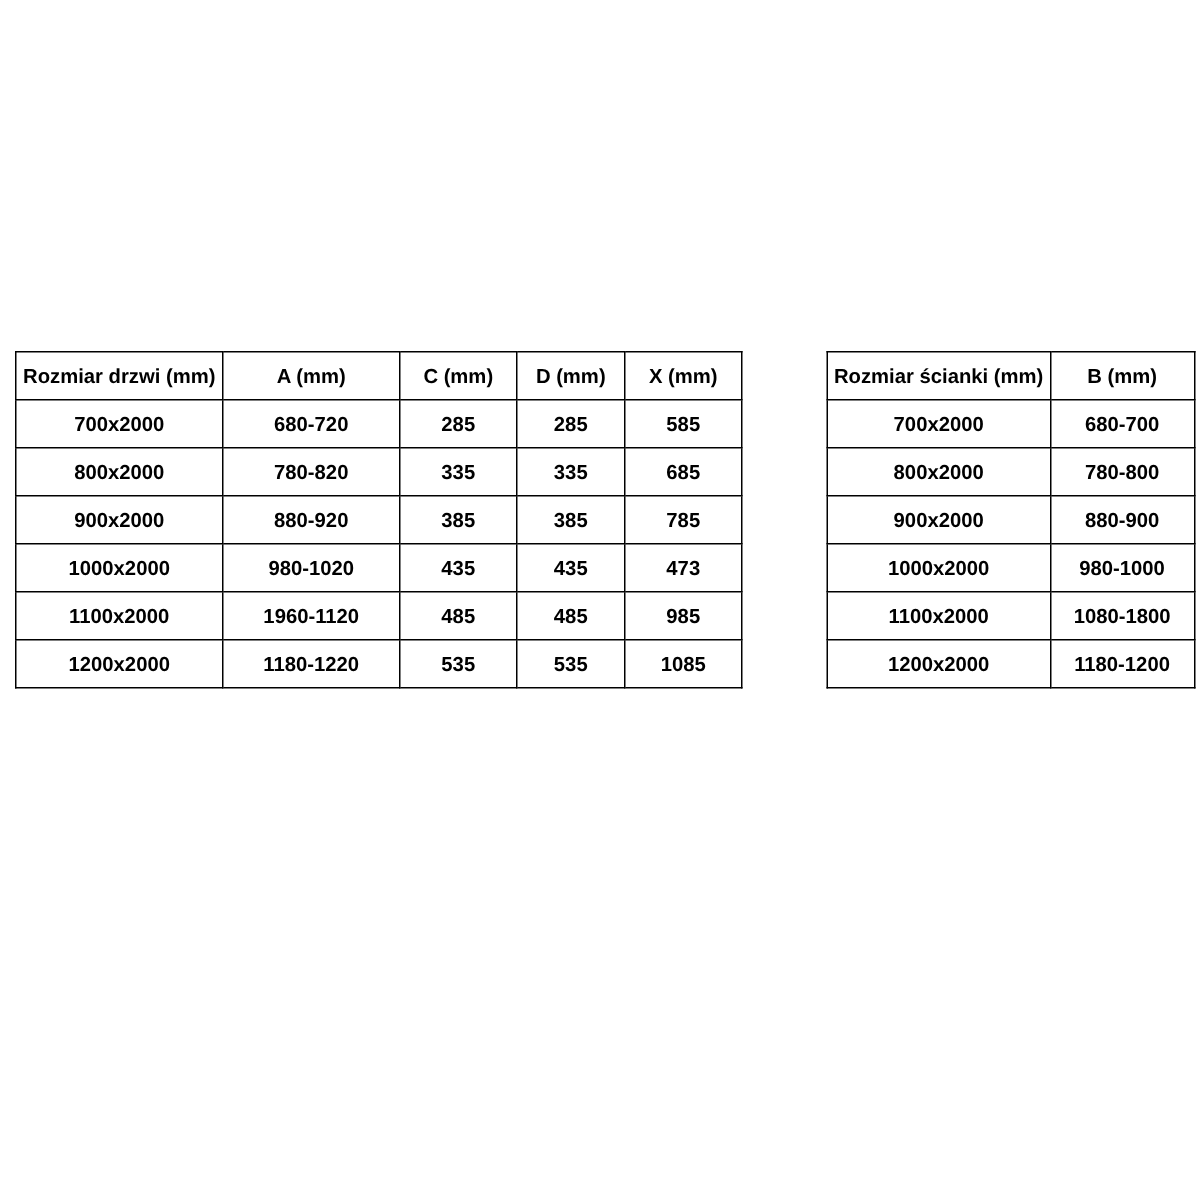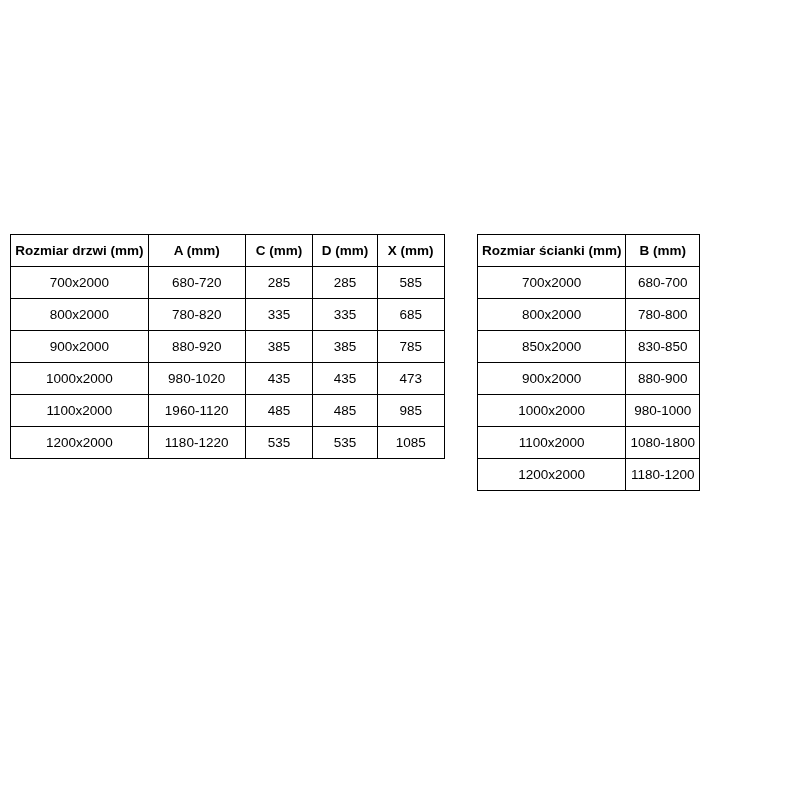--- a/index.html
+++ b/index.html
@@ -12,47 +12,47 @@
     background: #ffffff;
     font-family: "Liberation Sans", sans-serif;
     color: #000000;
     position: relative;
     overflow: hidden;
   }
   .tables-wrap {
     position: absolute;
     top: 234px;
     left: 0;
-    width: 700px;
+    width: 800px;
     display: flex;
     justify-content: flex-start;
     align-items: flex-start;
   }
   .table-block {
     border-collapse: collapse;
     table-layout: fixed;
   }
   #doors-table-block {
     margin-left: 10px;
   }
   #wall-table-block {
-    margin-left: 32px;
+    margin-left: 56px;
   }
   table {
     border-collapse: collapse;
     border-spacing: 0;
   }
   table td, table th {
     border: 1px solid #000000;
     height: 32px;
     padding: 0 4px;
     text-align: center;
     vertical-align: middle;
     font-size: 13.5px;
-    font-weight: normal;
+    font-weight: bold;
     white-space: nowrap;
     box-sizing: border-box;
   }
   table th {
     font-weight: bold;
   }
   
   #doors-table col.c0 { width: 138px; }
   #doors-table col.c1 { width: 118px; }
   #doors-table col.c2 { width: 78px; }
@@ -147,24 +147,20 @@
       <tbody>
         <tr>
           <td>700x2000</td>
           <td>680-700</td>
         </tr>
         <tr>
           <td>800x2000</td>
           <td>780-800</td>
         </tr>
         <tr>
-          <td>850x2000</td>
-          <td>830-850</td>
-        </tr>
-        <tr>
           <td>900x2000</td>
           <td>880-900</td>
         </tr>
         <tr>
           <td>1000x2000</td>
           <td>980-1000</td>
         </tr>
         <tr>
           <td>1100x2000</td>
           <td>1080-1800</td>

